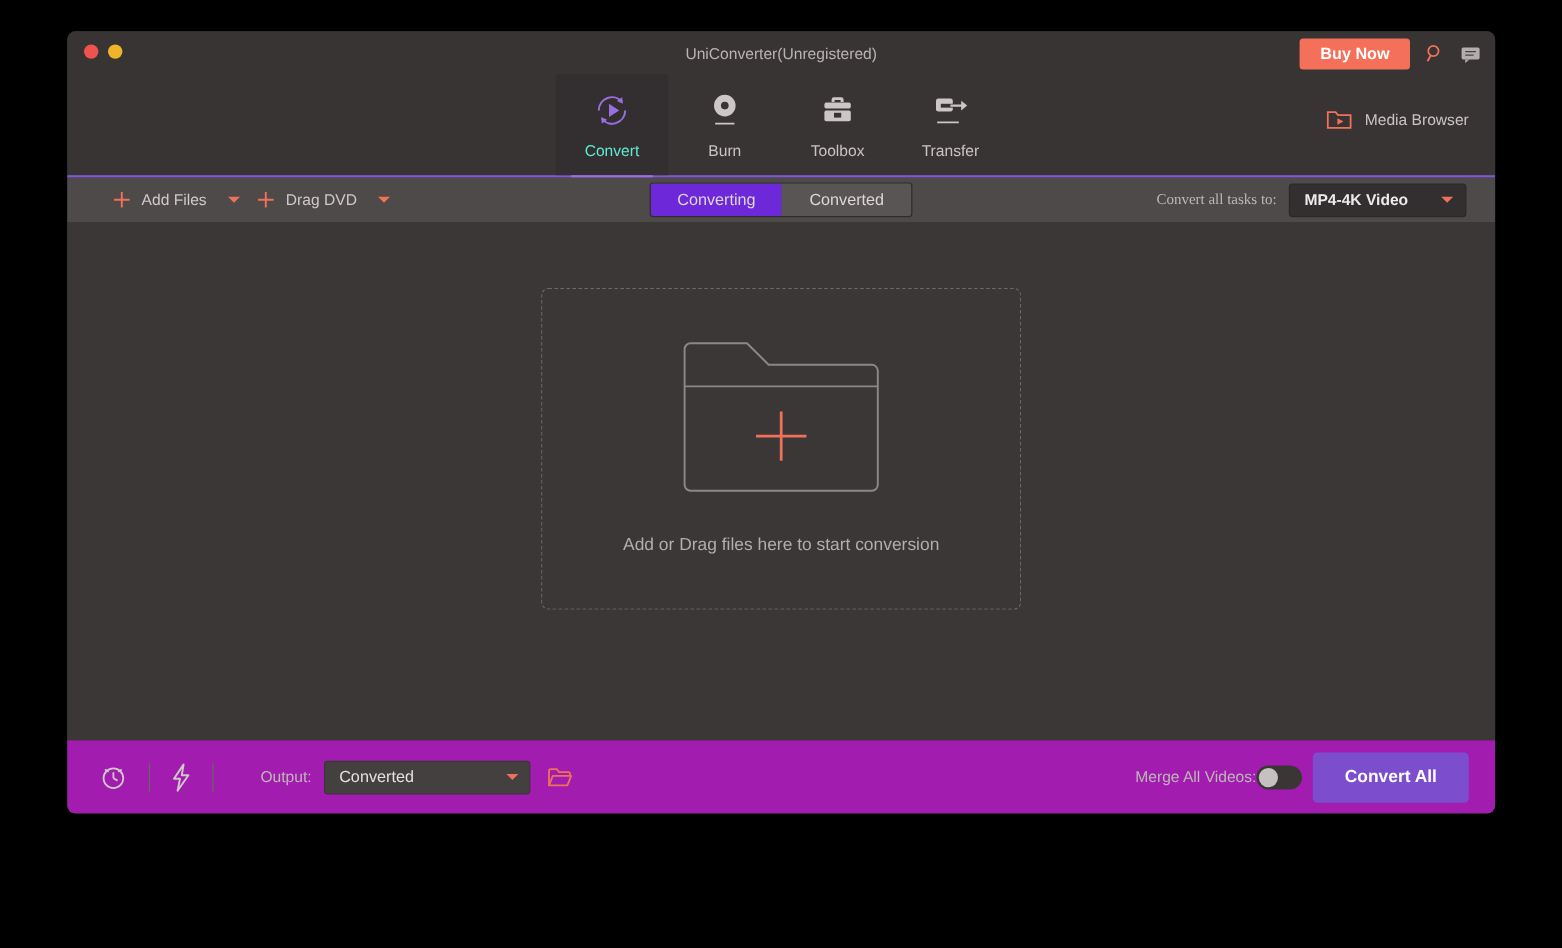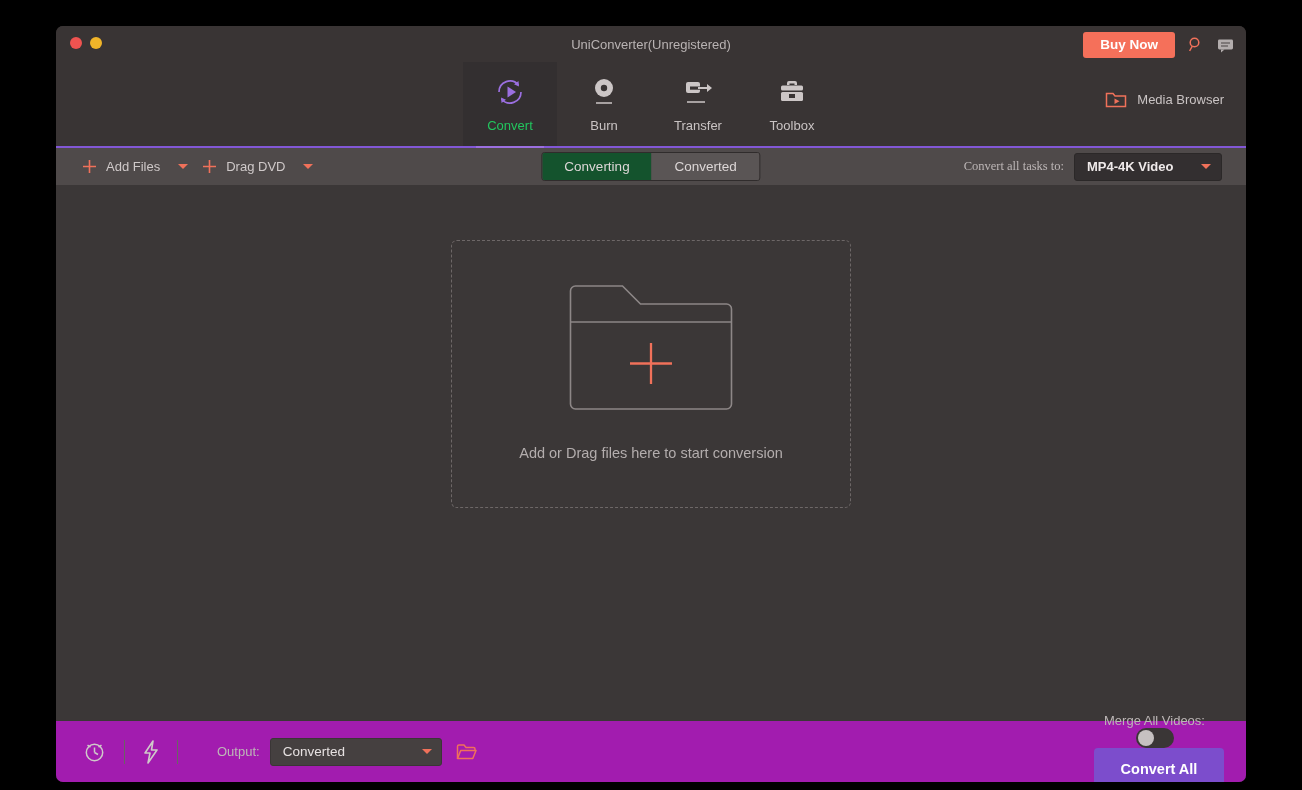--- a/index.html
+++ b/index.html
@@ -5,21 +5,21 @@
   * { box-sizing: border-box; margin: 0; padding: 0; }
   html, body {
     width: 1302px; height: 790px;
     background: #000;
     font-family: "Liberation Sans", sans-serif;
     overflow: hidden;
   }
   .window {
     position: absolute;
     left: 56px; top: 26px;
-    width: 1190px; height: 756px;
+    width: 1190px; height: 652px;
     background: #3b3737;
     border-radius: 7px;
     overflow: hidden;
     display: flex;
     flex-direction: column;
   }
 
   
   .titlebar {
     position: relative;
@@ -84,21 +84,21 @@
     justify-content: flex-start;
     cursor: pointer;
   }
   .nav-item .glyph { height: 40px; display: flex; align-items: center; justify-content: center; }
   .nav-item .nav-label {
     margin-top: 6px;
     font-size: 13px;
     color: #c9c3c3;
   }
   .nav-item.active { background: #332f30; }
-  .nav-item.active .nav-label { color: #22c55e; }
+  .nav-item.active .nav-label { color: #5eead4; }
   .nav-underline {
     position: absolute;
     bottom: -2px;
     height: 2px;
     background: #9b6fe0;
     width: 68px;
   }
   .media-browser {
     position: absolute;
     right: 22px; top: 28px;
@@ -110,21 +110,21 @@
   .media-browser span { font-size: 13px; color: #c9c3c3; }
 
   
   .toolbar {
     position: relative;
     flex: 0 0 37px;
     background: #4f4a4a;
     display: flex;
     align-items: center;
   }
-  .tb-left { display: flex; align-items: center; gap: 0; padding-left: 26px; }
+  .tb-left { display: flex; align-items: center; gap: 0; padding-left: 26px; margin-left: 12px; }
   .tb-action {
     display: flex;
     align-items: center;
     gap: 9px;
     cursor: pointer;
     padding: 2px 0;
   }
   .tb-action .lbl { font-size: 13px; color: #cfc9c9; }
   .caret-btn {
     padding: 0 14px 0 18px;
@@ -149,21 +149,21 @@
   }
   .seg {
     padding: 6px 22px;
     font-size: 13.5px;
     color: #ddd7d7;
     background: #5a5555;
     cursor: pointer;
     min-width: 108px;
     text-align: center;
   }
-  .seg.active { background: #14532d; }
+  .seg.active { background: #6d28d9; }
   .tb-right {
     position: absolute;
     right: 24px;
     display: flex;
     align-items: center;
     gap: 10px;
   }
   .tb-right .lbl { font-size: 12.5px; color: #bdb7b7; font-family: Liberation Serif, serif; }
   .preset-select {
     background: #332f30;
@@ -231,21 +231,20 @@
     padding: 0 9px 0 12px;
     cursor: pointer;
   }
   .out-select .val { font-size: 13.5px; color: #e6e1e1; }
   .folder-open-btn { margin-left: 14px; cursor: pointer; display: flex; }
   .bb-right {
     position: absolute;
     right: 22px;
     display: flex;
     align-items: center;
-    flex-direction: column;
   }
   .merge-label { font-size: 13px; color: #bdb7b7; }
   .toggle {
     width: 38px; height: 20px;
     background: #3a3636;
     border-radius: 10px;
     position: relative;
     cursor: pointer;
   }
   .toggle .knob {
@@ -322,41 +321,41 @@
             <circle cx="15" cy="12" r="9" fill="#ccc6c6"></circle>
             <circle cx="15" cy="12" r="3.2" fill="#393434"></circle>
             <line x1="7" y1="27" x2="23" y2="27" stroke="#ccc6c6" stroke-width="1.6"></line>
           </svg>
         </div>
         <div class="nav-label">Burn</div>
       </div>
 
       <div class="nav-item">
         <div class="glyph">
+          <svg width="32" height="32" viewBox="0 0 32 32">
+            <path d="M11,7 a2,2 0 0 1 2,-2 h6 a2,2 0 0 1 2,2 v2 h-2.5 v-1.6 h-5 v1.6 H11 Z" fill="#ccc6c6"></path>
+            <rect x="5" y="9.5" width="22" height="5" rx="1.5" fill="#ccc6c6"></rect>
+            <rect x="5" y="16" width="22" height="9" rx="1.5" fill="#ccc6c6"></rect>
+            <rect x="13" y="18" width="6" height="4" fill="#393434"></rect>
+          </svg>
+        </div>
+        <div class="nav-label">Toolbox</div>
+      </div>
+
+      <div class="nav-item">
+        <div class="glyph">
           <svg width="34" height="32" viewBox="0 0 34 32">
             <rect x="5" y="6" width="14" height="11" rx="2" fill="#ccc6c6"></rect>
             <rect x="9" y="10.5" width="12" height="3.2" fill="#393434"></rect>
             <line x1="17" y1="12" x2="28" y2="12" stroke="#ccc6c6" stroke-width="2"></line>
             <polygon points="26,8 31,12 26,16" fill="#ccc6c6"></polygon>
             <line x1="6" y1="26" x2="24" y2="26" stroke="#ccc6c6" stroke-width="1.6"></line>
           </svg>
         </div>
         <div class="nav-label">Transfer</div>
-      </div>
-
-      <div class="nav-item">
-        <div class="glyph">
-          <svg width="32" height="32" viewBox="0 0 32 32">
-            <path d="M11,7 a2,2 0 0 1 2,-2 h6 a2,2 0 0 1 2,2 v2 h-2.5 v-1.6 h-5 v1.6 H11 Z" fill="#ccc6c6"></path>
-            <rect x="5" y="9.5" width="22" height="5" rx="1.5" fill="#ccc6c6"></rect>
-            <rect x="5" y="16" width="22" height="9" rx="1.5" fill="#ccc6c6"></rect>
-            <rect x="13" y="18" width="6" height="4" fill="#393434"></rect>
-          </svg>
-        </div>
-        <div class="nav-label">Toolbox</div>
       </div>
 
     </div>
     <div class="media-browser">
       <span class="icon-btn">
         <svg width="22" height="19" viewBox="0 0 22 19">
           <path d="M1.5,3.5 h6.5 l2,2.4 h10.5 v10.6 h-19 Z" fill="none" stroke="#f0715a" stroke-width="1.5"></path>
           <polygon points="9.5,8.5 14.5,11.2 9.5,14" fill="#f0715a"></polygon>
         </svg>
       </span>

